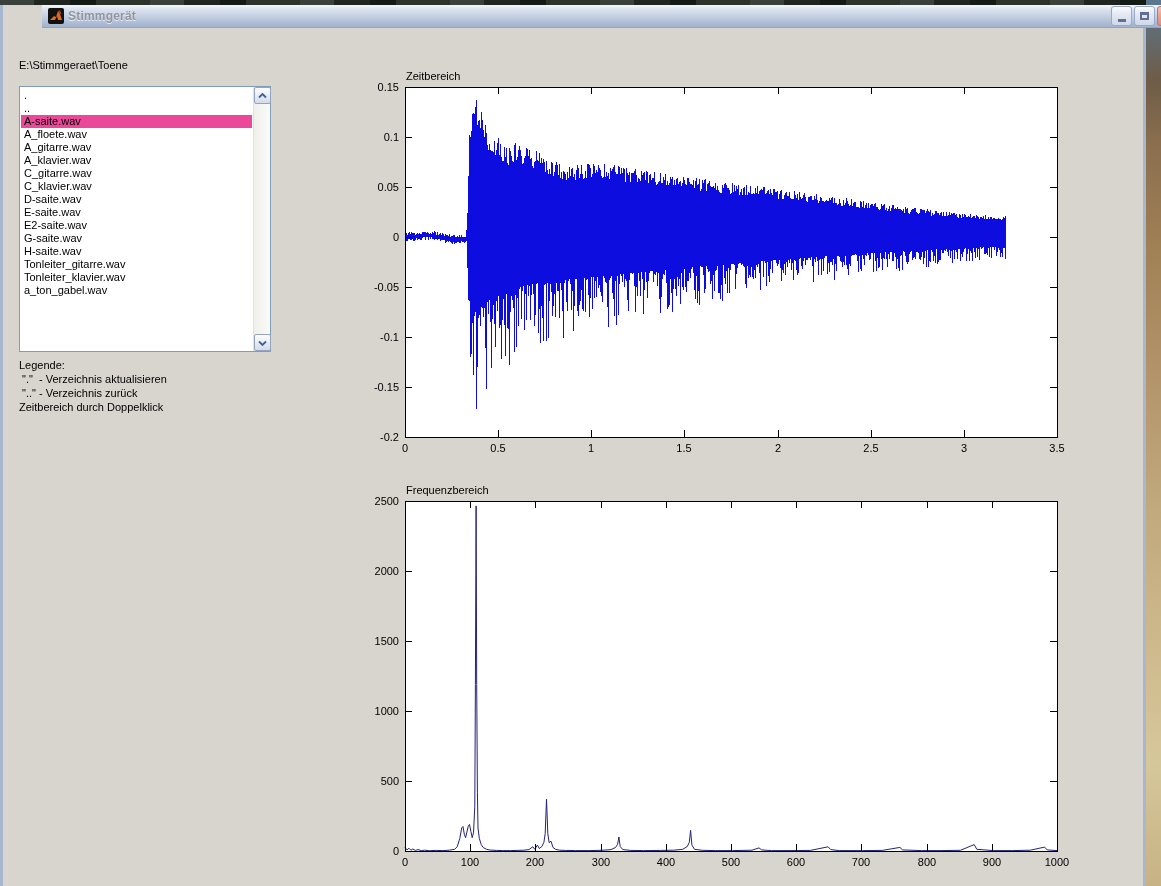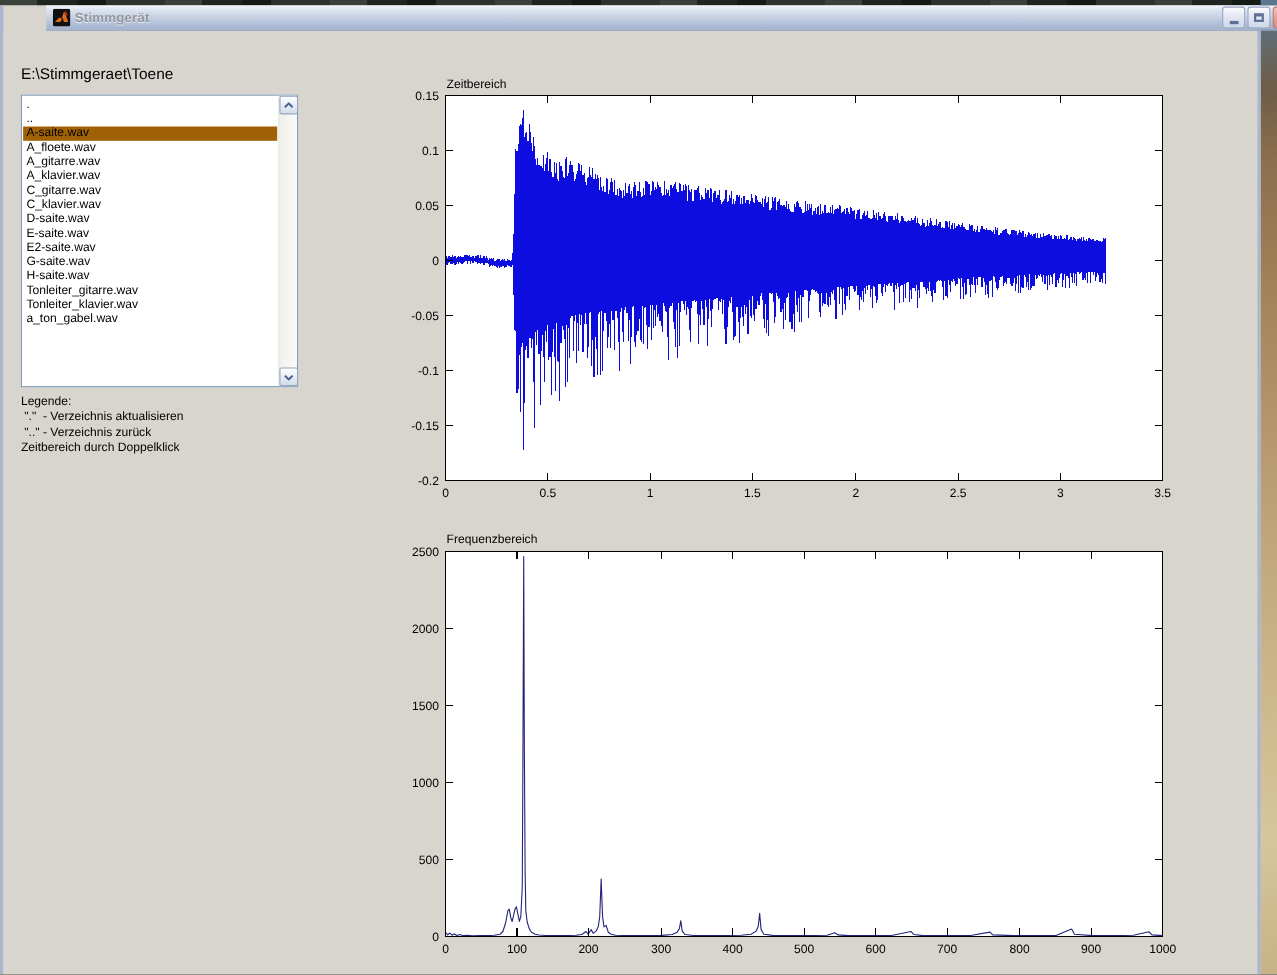--- a/index.html
+++ b/index.html
@@ -45,32 +45,32 @@
   .tb-btn.close{
     border-color:#b27a72;
     background:linear-gradient(180deg,#f3c3bd 0%, #e8a49b 45%, #dd8d82 100%);
   }
   .glyph-min{ width:8px; height:3px; background:#5f6f96; margin-top:9px; }
   .glyph-max{ width:9px; height:8px; border:2px solid #5f6f96; border-top-width:3px; }
   .glyph-x{ font-size:12px; font-weight:bold; color:#fff; line-height:1; }
   .client{ position:absolute; left:0; top:24px; right:0; bottom:0; background:#d8d5ce; }
 
   .path-label{
-    position:absolute; left:16px; top:30px; font-size:14px; color:#000;
+    position:absolute; left:16px; top:30px; font-size:11px; color:#000;
   }
   .listbox{
     position:absolute; left:16px; top:57px; width:252px; height:266px;
     background:#fff; border:1px solid #7f9db9;
   }
   .file-list{ list-style:none; position:absolute; left:1px; top:2px; right:18px; }
   .file-list li{
     font-size:11px; line-height:13px; height:13px; color:#000;
     padding-left:3px; white-space:nowrap; overflow:hidden; cursor:default;
   }
-  .file-list li.selected{ background:#a16207; }
+  .file-list li.selected{ background:#ec4899; }
   .scrollbar{
     position:absolute; top:0; right:0; width:17px; height:100%;
     background:linear-gradient(90deg,#f0f0eb, #fafaf7);
     border-left:1px solid #e2e2dc;
   }
   .sb-btn{
     position:absolute; left:0; width:17px; height:17px; border-radius:2px;
     border:1px solid #95a4c0;
     background:linear-gradient(180deg,#fdfdfe 0%, #e8ecf5 50%, #d3dbeb 100%);
     display:flex; align-items:center; justify-content:center;

